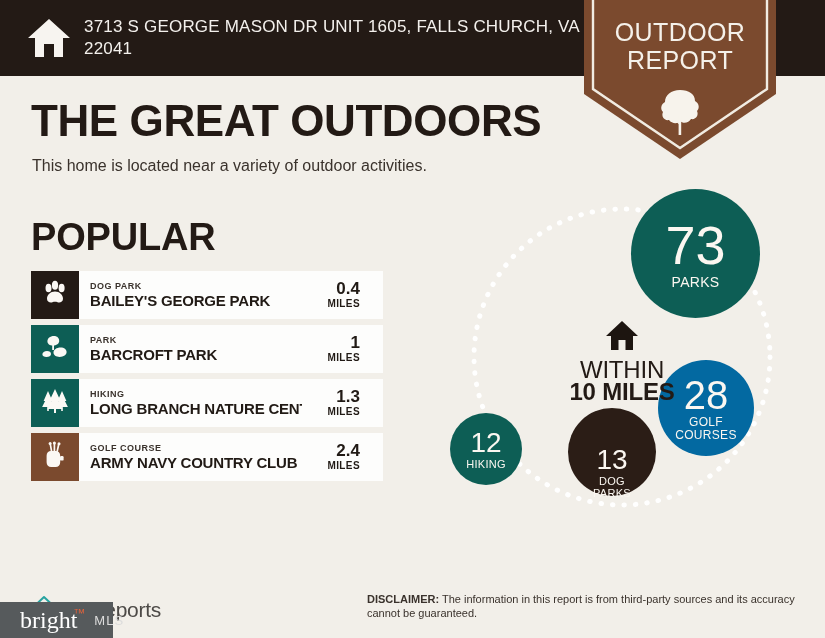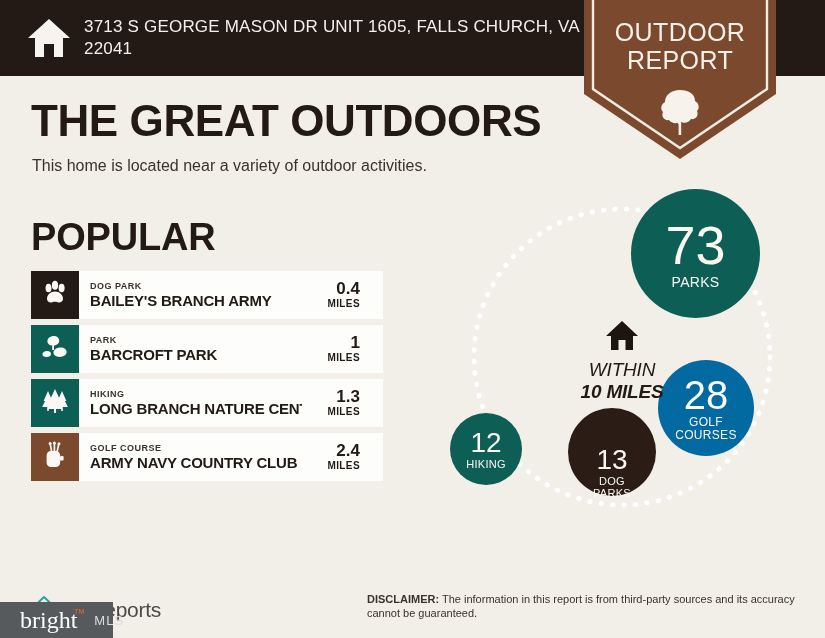--- a/index.html
+++ b/index.html
@@ -94,23 +94,22 @@
   .c-dog .num{font-size:28px;margin-bottom:1px;margin-top:40px;}
   .c-dog .lbl{font-size:11px;line-height:12px;}
 
   .c-hike{left:30px;top:243px;width:72px;height:72px;background:#0d5e55;}
   .c-hike .num{font-size:28px;margin-bottom:1px;}
   .c-hike .lbl{font-size:11px;}
 
   .center{position:absolute;left:122px;top:150px;width:160px;text-align:center;}
   .center svg{width:34px;height:32px;fill:#1d1510;}
   .center .ctxt{
-    font-size:19px;color:#231a15;line-height:22px;margin-top:3px;
+    font-size:24px;color:#231a15;line-height:22px;margin-top:3px;
     letter-spacing:-.2px;
-    font-style:italic;
   }
   .center .ctxt b{font-weight:bold;}
 
   
   .lr-logo{position:absolute;left:33px;top:589px;display:flex;align-items:center;}
   .lr-logo svg{width:22px;height:20px;}
   .lr-logo .lr-txt{font-size:21px;color:#4d4a47;margin-left:3px;letter-spacing:-.3px;margin-top:9px;}
   .bright{
     position:absolute;left:0;top:602px;width:113px;height:36px;
     background:#565a5c;display:flex;align-items:center;padding-left:20px;
@@ -168,21 +167,21 @@
         <span>
         <svg viewBox="0 0 28 28">
           <ellipse cx="7.5" cy="9" rx="3" ry="4.3"></ellipse>
               <ellipse cx="14" cy="6.3" rx="3.1" ry="4.5"></ellipse>
           <ellipse cx="20.6" cy="9" rx="3" ry="4.3"></ellipse>
           <path d="M14 12.5 c4.6 0 8 3.6 8 7.2 c0 3.1-3 4.3-5.4 3.5 c-1.7-.6-3.5-.6-5.2 0 C9 24 6 22.8 6 19.7 c0-3.6 3.4-7.2 8-7.2 Z"></path>
         </svg></span>
       </div>
       <div class="row-txt">
         <div class="cat">DOG PARK</div>
-        <div class="nm">BAILEY'S BRANCH ARMY</div>
+        <div class="nm">BAILEY'S GEORGE PARK</div>
       </div>
       <div class="dist">
         <div class="dist-v">0.4</div>
         <div class="dist-u">MILES</div>
       </div>
     </div>
 
     <div class="row">
       <div class="tile" style="background:#0d5e55">
         <span>

